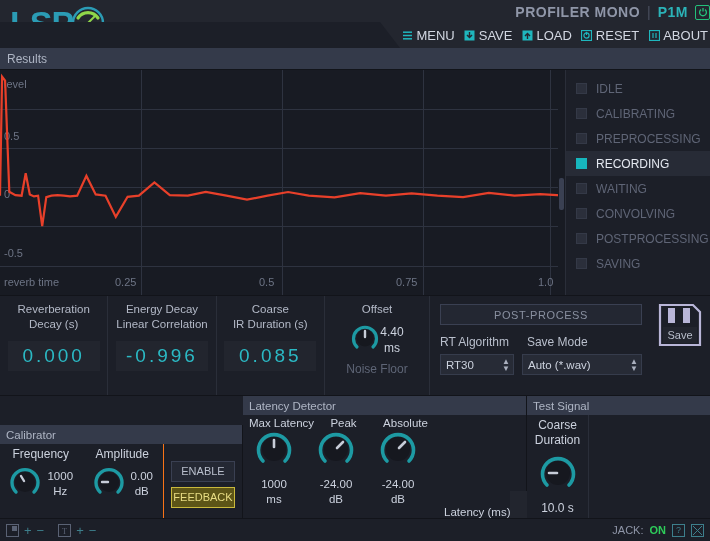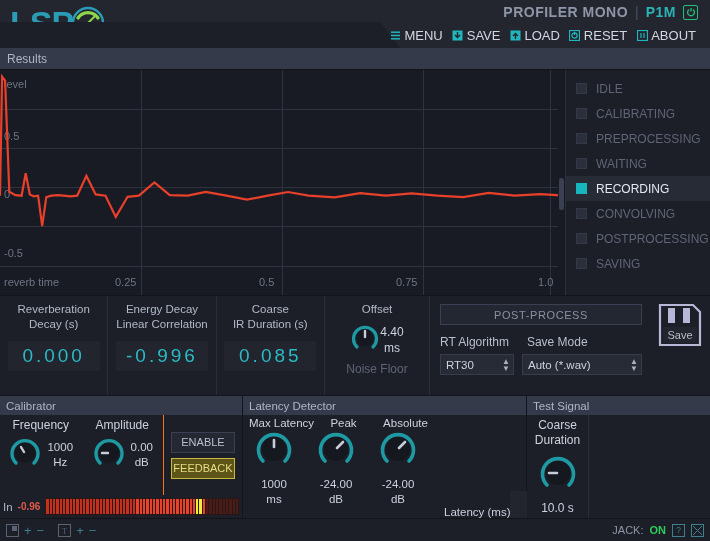--- a/index.html
+++ b/index.html
@@ -14,21 +14,21 @@
 
   
   .header {
     height: 48px; background: #23262f;
     position: relative; display: flex; align-items: flex-start;
   }
   .logo-wrap { padding: 4px 0 0 10px; display: flex; align-items: center; }
   .logo-text { font-size: 34px; font-weight: bold; color: #2b9cb5; letter-spacing: -1px; line-height: 34px; }
   .logo-mark { position: relative; width: 38px; height: 38px; margin-left: -4px; }
   .logo-mark svg { display: block; }
-  .header-right { position: absolute; right: 12px; top: 0; }
+  .header-right { position: absolute; right: 0; top: 0; }
   .title-row { display: flex; align-items: center; justify-content: flex-end; gap: 7px; height: 24px; }
   .plug-title { font-size: 14px; font-weight: bold; color: #8f96a8; letter-spacing: 0.5px; }
   .title-sep { color: #4a5060; font-size: 14px; }
   .plug-id { font-size: 14px; font-weight: bold; color: #2bb3b8; letter-spacing: 0.5px; }
   .power-icon { width: 15px; height: 15px; border: 1.5px solid #23c07a; border-radius: 2px; display: flex; align-items: center; justify-content: center; }
   .power-icon svg { display:block; }
   .menu-row { display: flex; align-items: center; justify-content: flex-end; gap: 9px; height: 22px; padding-right: 2px; }
   .menu-item { display: flex; align-items: center; gap: 3px; font-size: 13px; color: #d2d7e2; cursor: pointer; }
   .menu-ico { width: 12px; height: 12px; display:flex; align-items:center; justify-content:center; }
   .menu-ico svg { display:block; }
@@ -114,21 +114,21 @@
     display: flex; align-items: center; justify-content: center;
   }
 
   
   .panels { display: flex; height: 124px; border-top: 1px solid #12141a; }
   .panel { background: #1c1f28; border-right: 1px solid #12141a; position: relative; }
   .panel-title {
     height: 19px; background: #343a4a; font-size: 11.5px; color: #aeb5c4;
     display: flex; align-items: center; padding-left: 6px;
   }
-  .p1 { width: 243px; }
+  .p1 { width: 243px; margin-top: 29px; }
   .p2 { width: 284px; }
   .p3 { width: 183px; border-right: none; }
 
   .calib-body { display: flex; height: 80px; }
   .calib-knobs { flex: 1; display: flex; border-right: 1px solid #f97316; }
   .knob-col { flex: 1; display: flex; flex-direction: column; align-items: center; padding-top: 3px; }
   .knob-head { font-size: 12px; color: #ccd2de; }
   .knob-row { display: flex; align-items: center; gap: 5px; margin-top: 4px; }
   .knob-val { font-size: 11.5px; color: #ccd2de; text-align: center; line-height: 15px; }
   .calib-btns { width: 78px; display: flex; flex-direction: column; align-items: center; justify-content: center; gap: 5px; }
@@ -314,27 +314,27 @@
       <span>IDLE</span>
     </div>
     <div class="status-item">
       <span class="status-led"></span>
       <span>CALIBRATING</span>
     </div>
     <div class="status-item">
       <span class="status-led"></span>
       <span>PREPROCESSING</span>
     </div>
+    <div class="status-item active">
+      <span class="status-led"></span>
+      <span>RECORDING</span>
+    </div>
     <div class="status-item">
       <span class="status-led"></span>
       <span>WAITING</span>
-    </div>
-    <div class="status-item active">
-      <span class="status-led"></span>
-      <span>RECORDING</span>
     </div>
     <div class="status-item">
       <span class="status-led"></span>
       <span>CONVOLVING</span>
     </div>
     <div class="status-item">
       <span class="status-led"></span>
       <span>POSTPROCESSING</span>
     </div>
     <div class="status-item">

